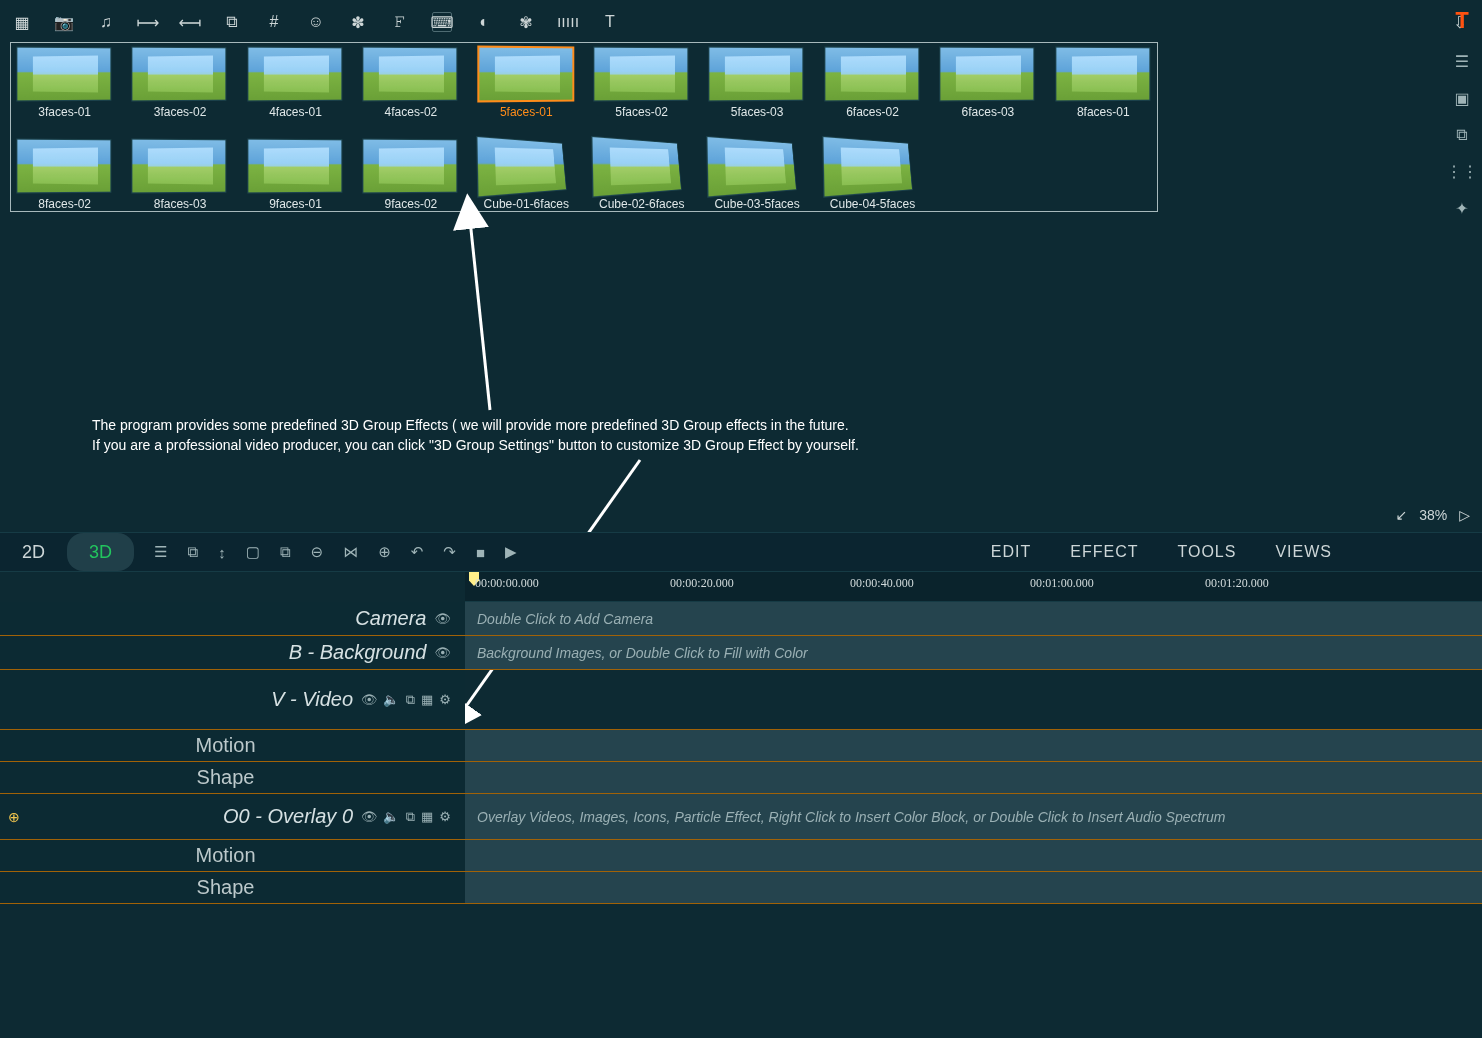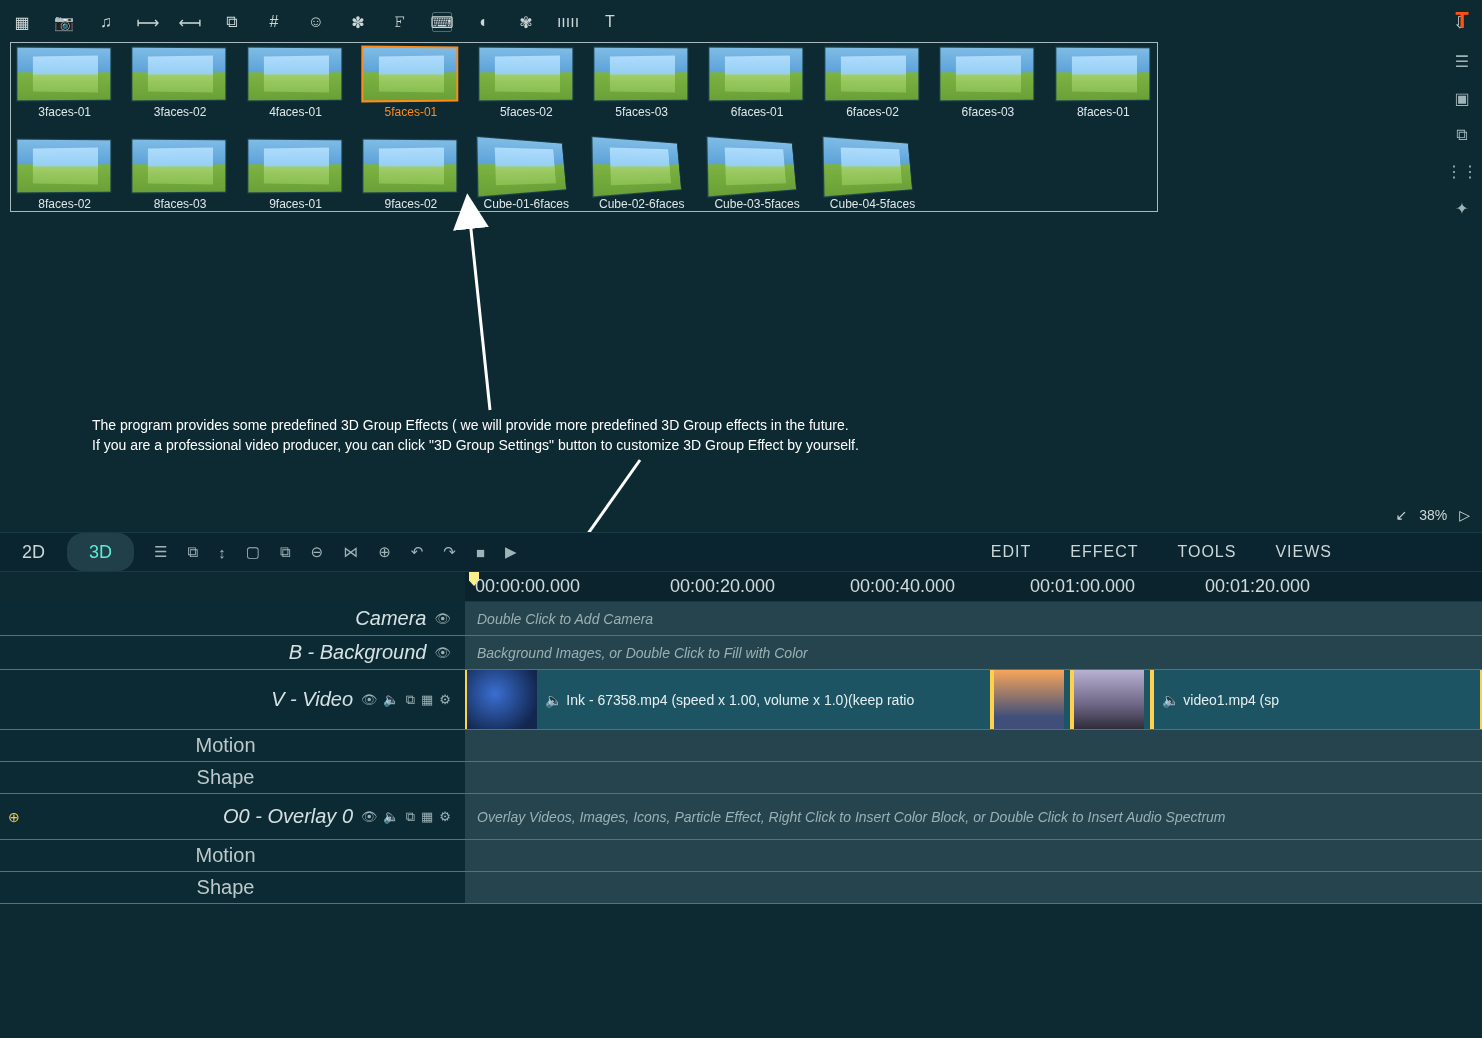--- a/index.html
+++ b/index.html
@@ -155,21 +155,21 @@
     padding: 0 22px;
     height: 100%;
     display: flex;
     align-items: center;
     font-size: 18px;
     color: #cdd6d7;
     cursor: pointer;
   }
   .tab.active {
     background: #203f49;
-    color: #5eead4;
+    color: #22c55e;
     border-radius: 16px;
   }
   .tl-icons {
     display: flex;
     align-items: center;
     gap: 20px;
     margin-left: 20px;
     color: #9fb4b7;
   }
   .tl-icons span { cursor: pointer; font-size: 15px; }
@@ -192,23 +192,24 @@
     right: 0;
     top: 572px;
     height: 30px;
     background: #0a232c;
     border-bottom: 1px solid #163b45;
     display: flex;
     align-items: center;
   }
   .ruler .tick {
     position: absolute;
-    font-size: 18px;
+    font-size: 12px;
     color: #d2dbdc;
     top: 4px;
+    font-family: Liberation Serif, serif;
   }
   .ruler .playhead {
     position: absolute;
     left: 4px;
     top: 0;
     width: 10px;
     height: 14px;
     background: #ffef8a;
     clip-path: polygon(0 0, 100% 0, 100% 60%, 50% 100%, 0 60%);
   }
@@ -352,35 +353,35 @@
       <div class="label">3faces-01</div>
     </div>
     <div class="fx">
       <div class="thumb"></div>
       <div class="label">3faces-02</div>
     </div>
     <div class="fx">
       <div class="thumb"></div>
       <div class="label">4faces-01</div>
     </div>
+    <div class="fx">
+      <div class="thumb"></div>
+      <div class="label">4faces-02</div>
+    </div>
     <div class="fx selected">
       <div class="thumb"></div>
       <div class="label">5faces-01</div>
     </div>
     <div class="fx">
       <div class="thumb"></div>
       <div class="label">5faces-02</div>
     </div>
     <div class="fx">
       <div class="thumb"></div>
       <div class="label">5faces-03</div>
-    </div>
-    <div class="fx">
-      <div class="thumb"></div>
-      <div class="label">6faces-01</div>
     </div>
     <div class="fx">
       <div class="thumb"></div>
       <div class="label">6faces-02</div>
     </div>
     <div class="fx">
       <div class="thumb"></div>
       <div class="label">6faces-03</div>
     </div>
     <div class="fx">
@@ -501,40 +502,20 @@
     <div class="head">
       <span>V - Video</span>
       <span class="mini-icons">
         <span>👁</span>
         <span>🔈</span>
         <span>⧉</span>
         <span>▦</span>
         <span>⚙</span>
       </span>
     </div>
-    <div class="body clipped">
-      <div class="clip" style="left:0; width:527px">
-        <div class="cthumb"></div>
-        <span class="clabel"><span>🔈</span>
-          <span>Ink - 67358.mp4  (speed x 1.00, volume x 1.0)(keep ratio</span>
-        </span>
-      </div>
-      <div class="clip" style="left:527px; width:80px">
-        <div class="cthumb sunset"></div>
-      </div>
-      <div class="clip" style="left:607px; width:80px">
-        <div class="cthumb city"></div>
-      </div>
-      <div class="clip" style="left:687px; width:330px">
-
-        <span class="clabel"><span>🔈</span>
-          <span>video1.mp4  (sp</span>
-        </span>
-      </div>
-    </div>
   </div>
 
   <div class="track" style="height:28px">
     <div class="head small">Motion</div>
     <div class="body"></div>
   </div>
   <div class="track" style="height:28px">
     <div class="head small">Shape</div>
     <div class="body"></div>
   </div>

